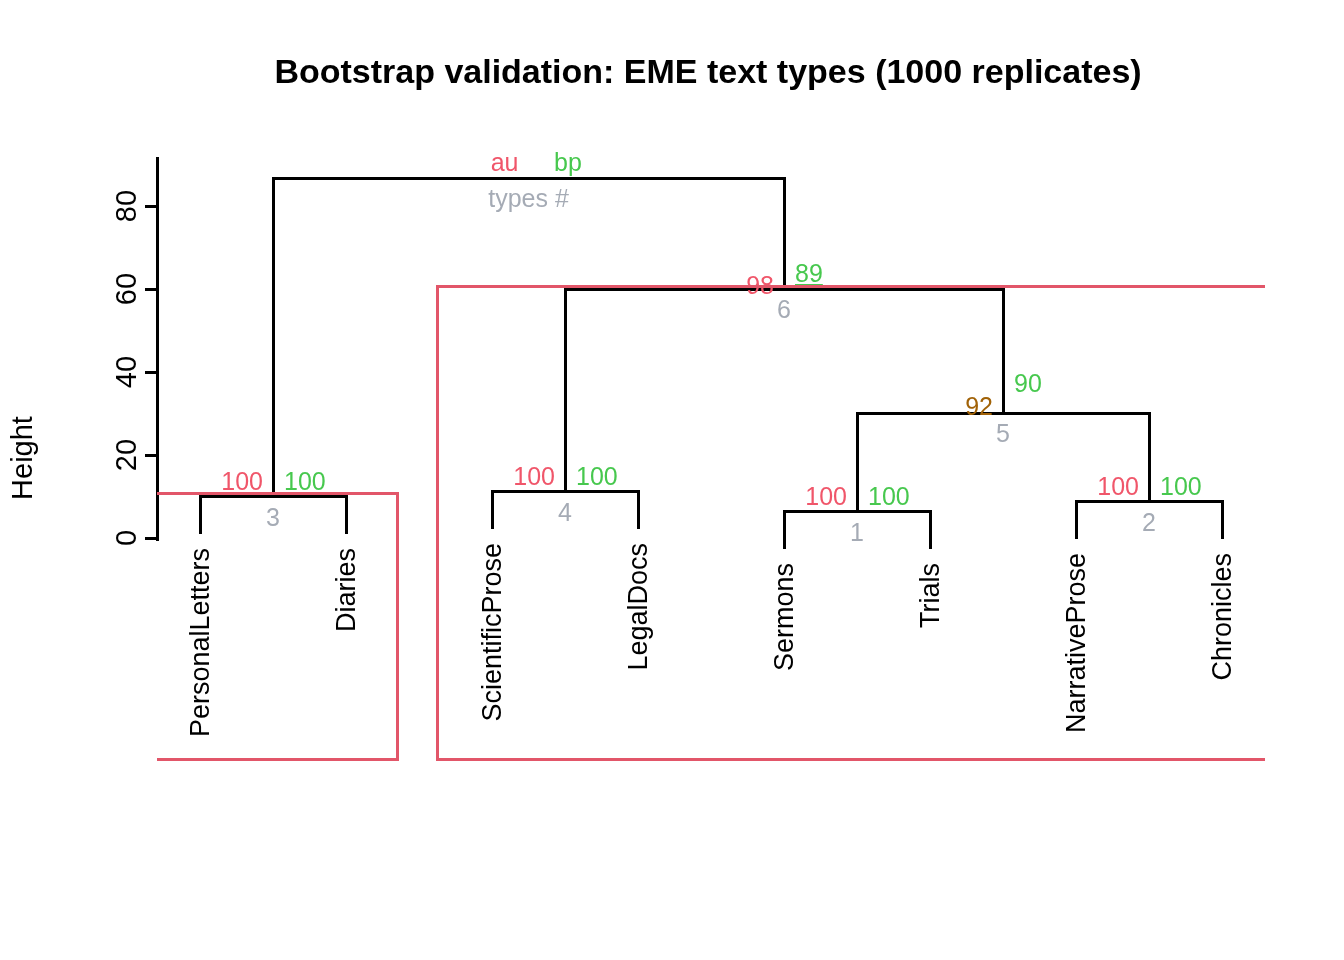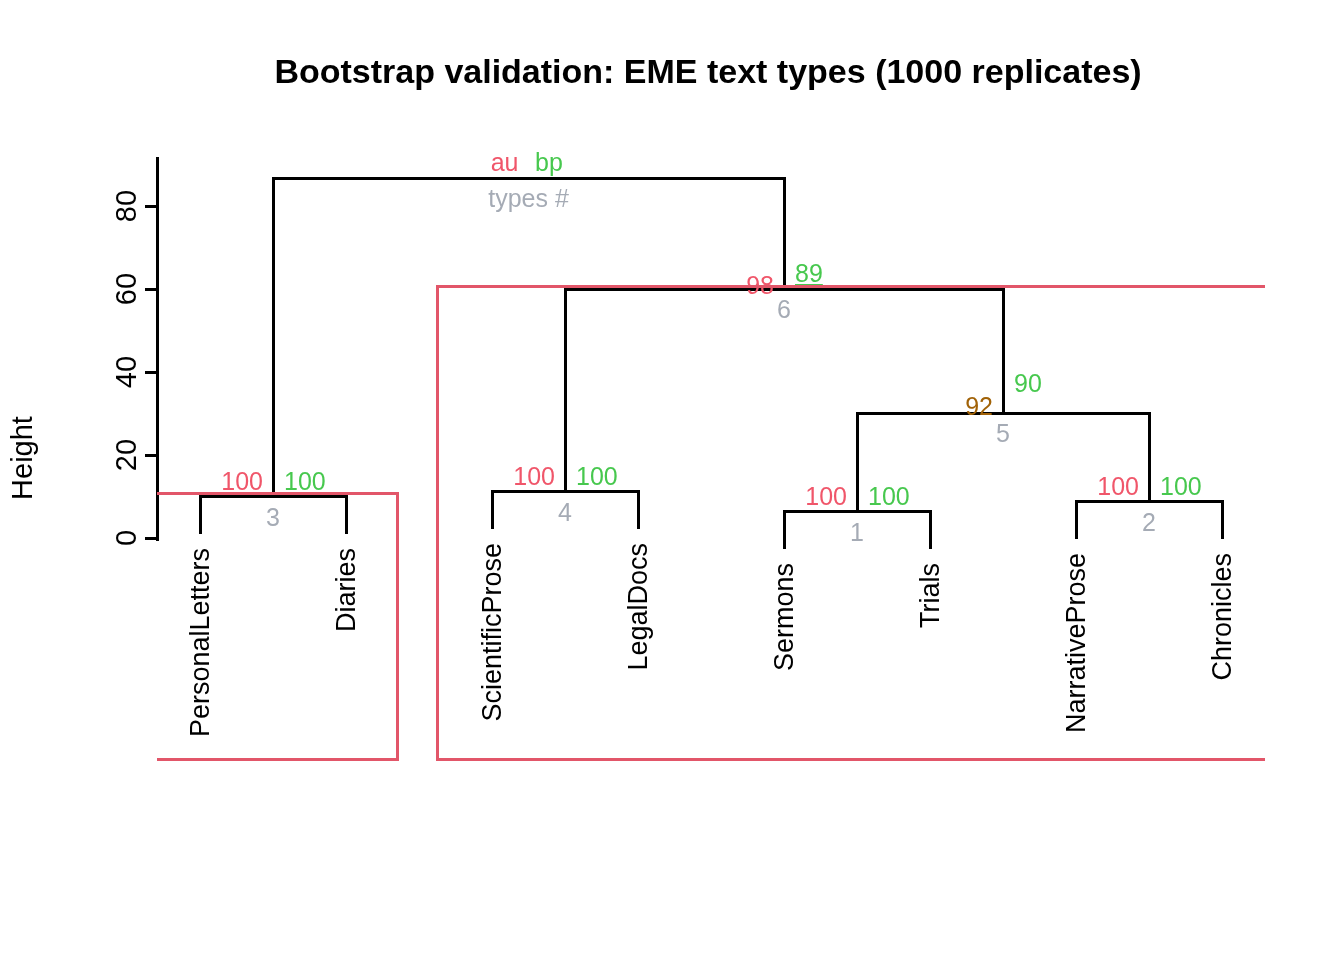--- a/index.html
+++ b/index.html
@@ -102,21 +102,21 @@
       <div class="seg" style="left: 564px; top: 287.5px; width: 441px; height: 3px; background: rgb(0, 0, 0);"></div>
       <div class="seg" style="left: 563.5px; top: 288px; width: 3px; height: 204.935px; background: rgb(0, 0, 0);"></div>
       <div class="seg" style="left: 1001.5px; top: 288px; width: 3px; height: 126.085px; background: rgb(0, 0, 0);"></div>
       <div class="nodelab" style="left: 774px; top: 272px; color: rgb(240, 86, 106); transform: translateX(-100%);">98</div>
       <div class="nodelab" style="left: 795px; top: 260px; color: rgb(71, 200, 78); text-decoration: underline;">89</div>
       <div class="nodelab" style="left: 784px; top: 296px; color: rgb(165, 171, 181); transform: translateX(-50%);">6</div>
       <div class="seg" style="left: 272px; top: 176.695px; width: 514px; height: 3px; background: rgb(0, 0, 0);"></div>
       <div class="seg" style="left: 271.5px; top: 177.195px; width: 3px; height: 320.72px; background: rgb(0, 0, 0);"></div>
       <div class="seg" style="left: 782.5px; top: 177.195px; width: 3px; height: 112.805px; background: rgb(0, 0, 0);"></div>
       <div class="nodelab" style="left: 518.5px; top: 149.195px; color: rgb(240, 86, 106); transform: translateX(-100%);">au</div>
-      <div class="nodelab" style="left: 535px; top: 149.195px; color: rgb(71, 200, 78);">bp</div>
+      <div class="nodelab" style="left: 554px; top: 149.195px; color: rgb(71, 200, 78);">bp</div>
       <div class="nodelab" style="left: 528.5px; top: 185.195px; color: rgb(165, 171, 181); transform: translateX(-50%);">types #</div>
       <div class="leaflab" style="left: 187px; top: 547.915px;">PersonalLetters</div>
       <div class="leaflab" style="left: 333px; top: 547.915px;">Diaries</div>
       <div class="leaflab" style="left: 479px; top: 542.935px;">ScientificProse</div>
       <div class="leaflab" style="left: 625px; top: 542.935px;">LegalDocs</div>
       <div class="leaflab" style="left: 771px; top: 562.855px;">Sermons</div>
       <div class="leaflab" style="left: 917px; top: 562.855px;">Trials</div>
       <div class="leaflab" style="left: 1063px; top: 552.895px;">NarrativeProse</div>
       <div class="leaflab" style="left: 1209px; top: 552.895px;">Chronicles</div>
       <div class="rect" style="left: 156.5px; top: 491.5px; width: 242px; height: 269px; border-top: 3px solid rgb(226, 86, 105); border-right: 3px solid rgb(226, 86, 105); border-bottom: 3px solid rgb(226, 86, 105); border-left: none; border-image: initial;"></div>

